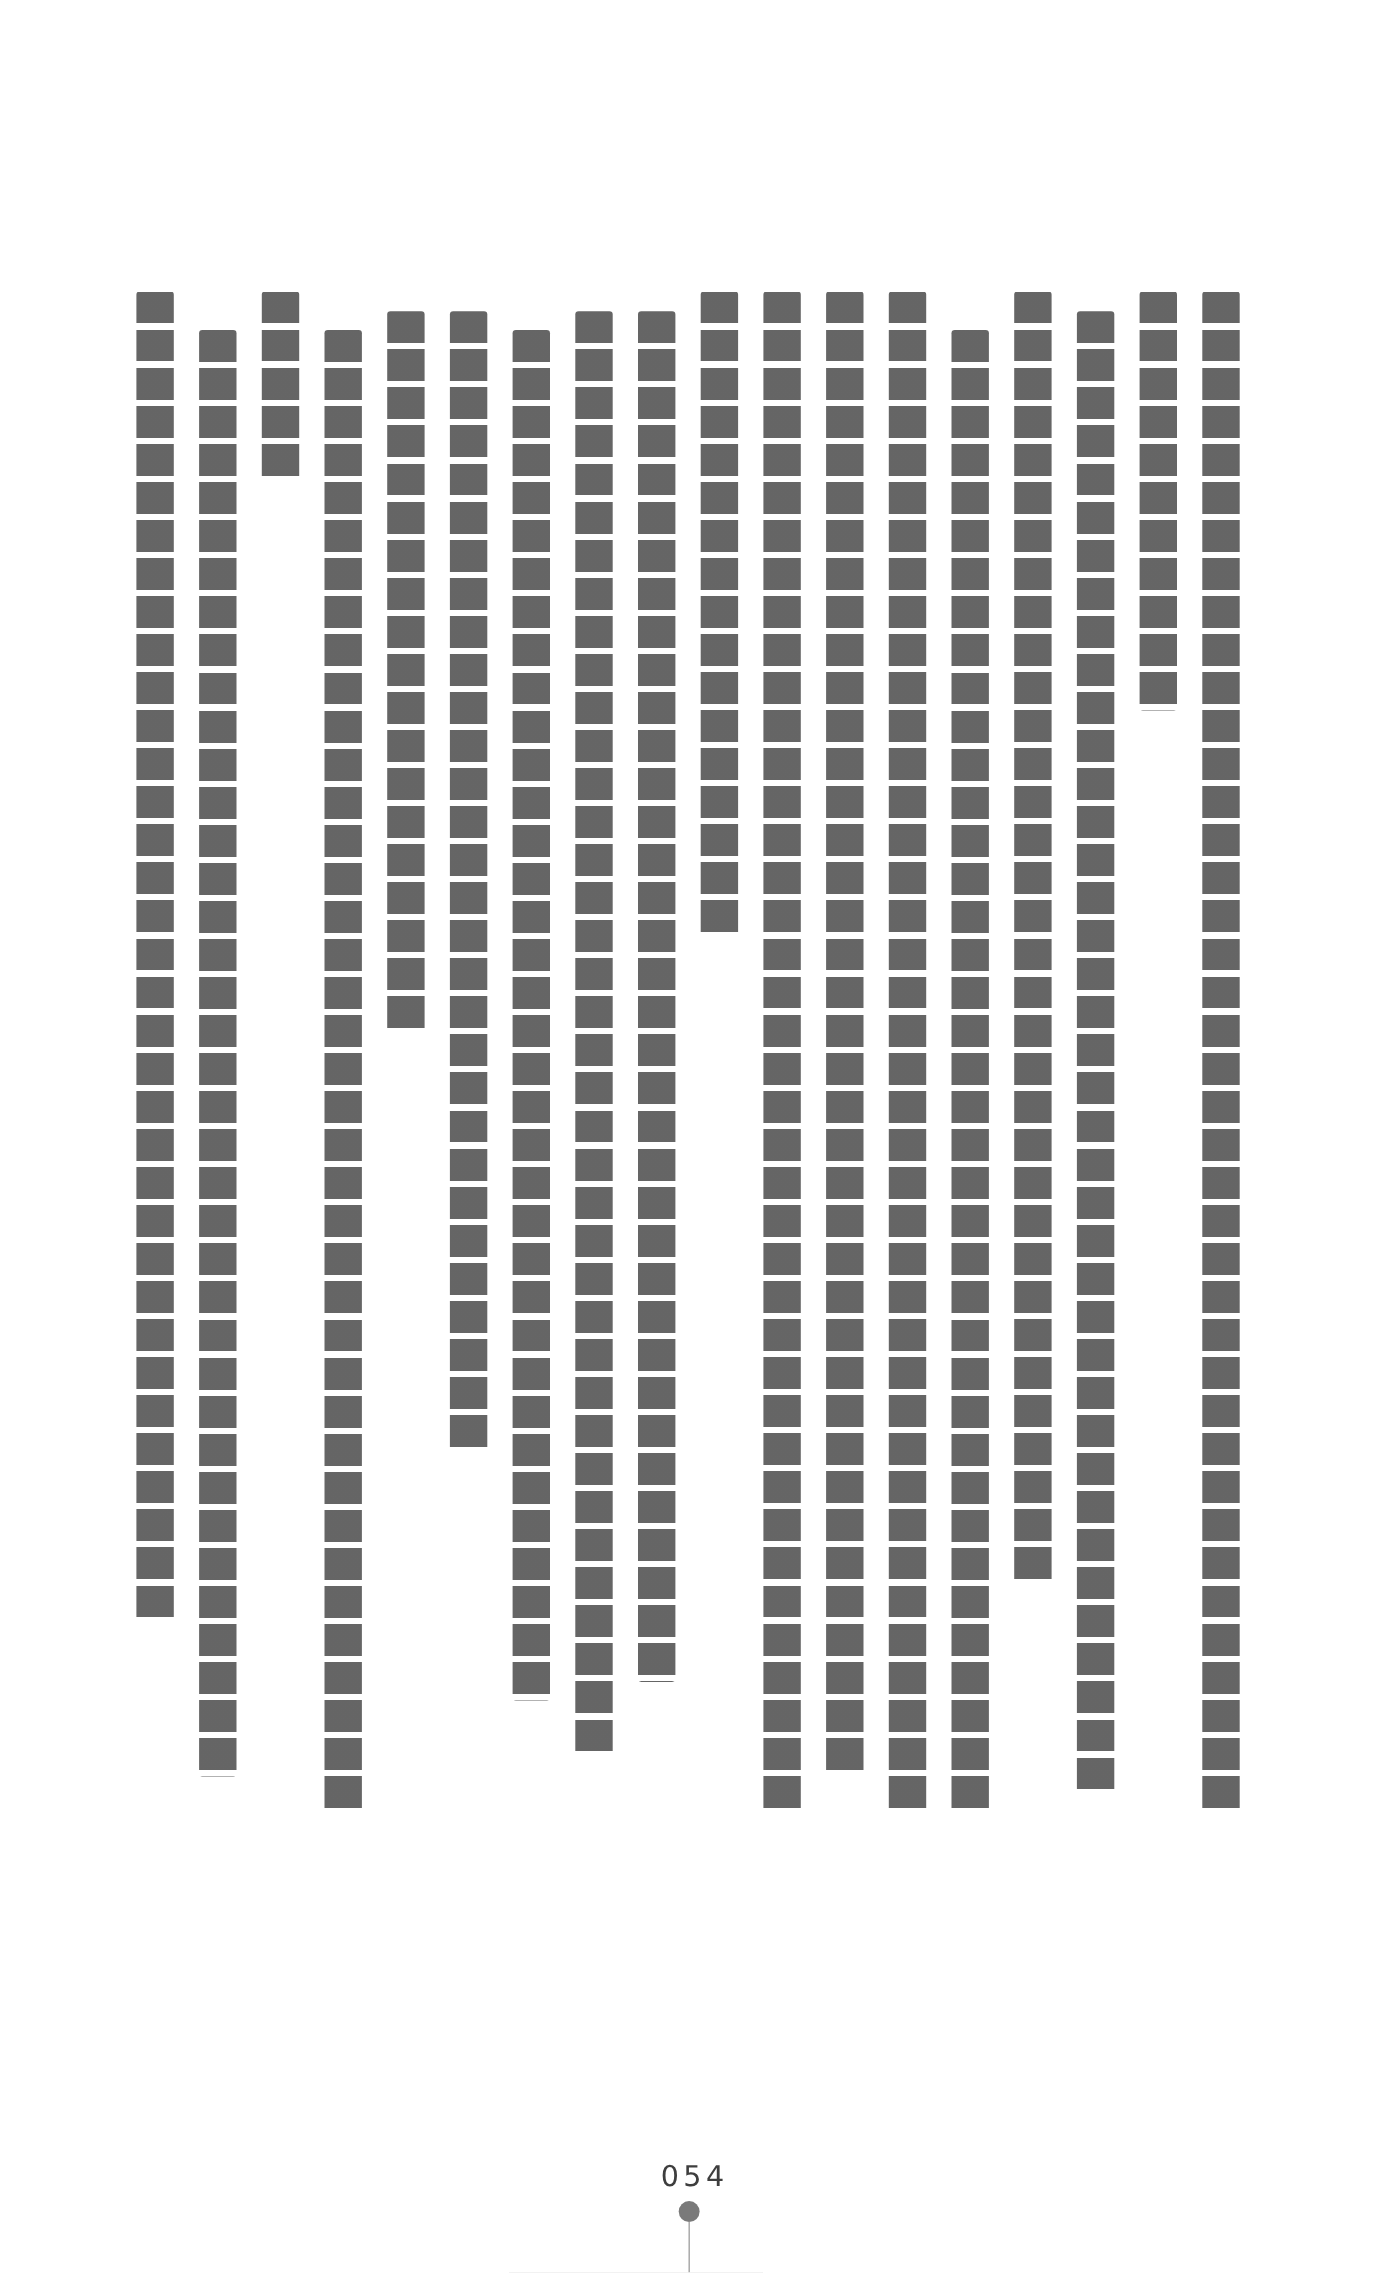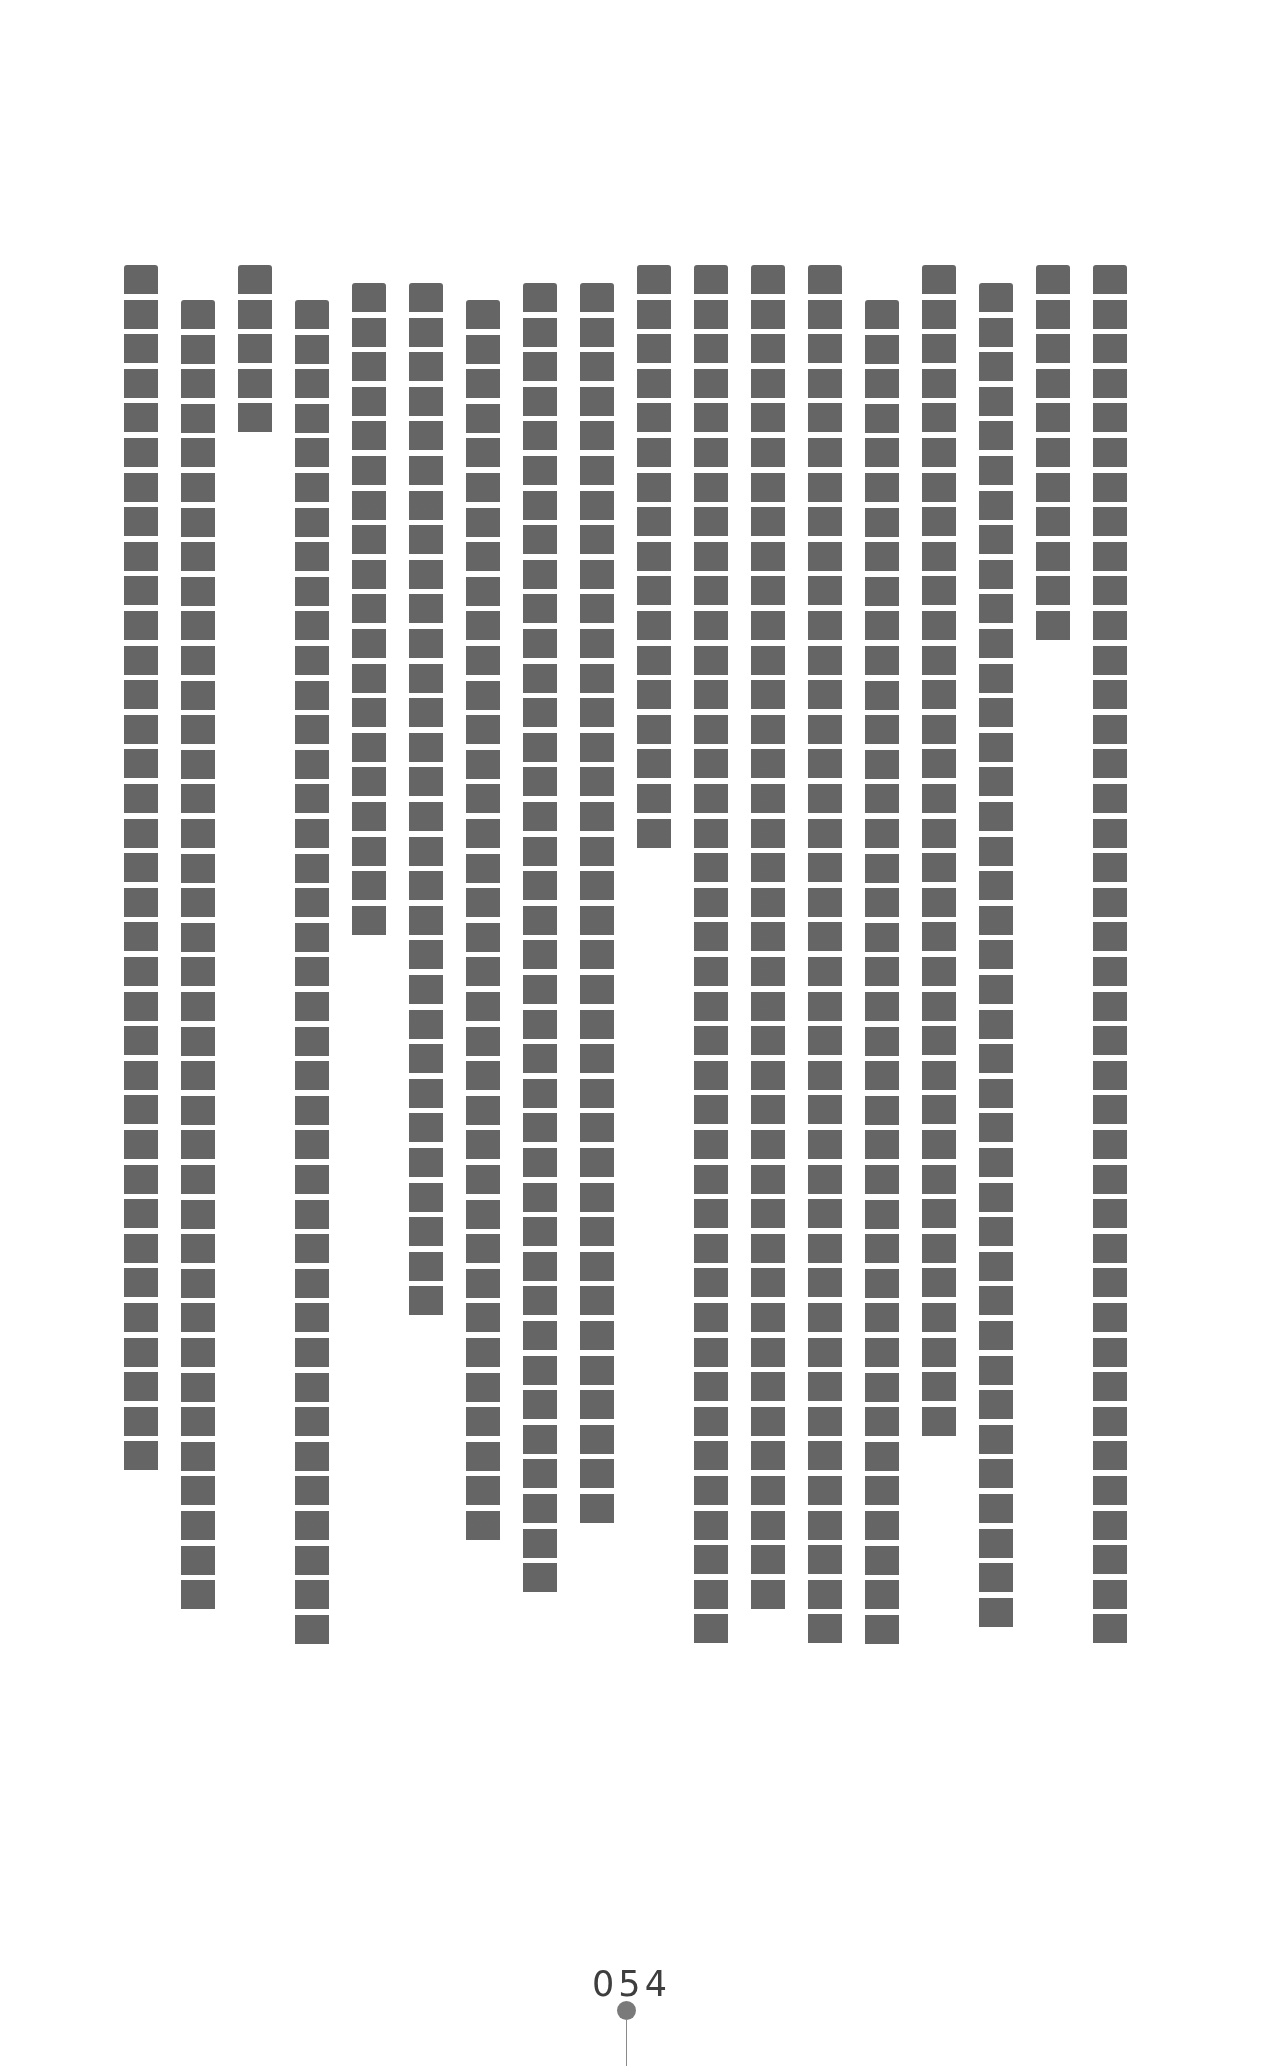--- a/index.html
+++ b/index.html
@@ -30,21 +30,21 @@
     );
     opacity: 0.85;
   }
   .page-number {
     position: absolute;
     top: 1964px;
     left: 0;
     width: 100%;
     text-align: center;
     font-family: "DejaVu Sans", sans-serif;
-    font-size: 35px;
+    font-size: 26px;
     font-weight: 400;
     letter-spacing: 4px;
     color: #3e3e3e;
   }
   .ornament-dot {
     position: absolute;
     left: 617px;
     top: 2001px;
     width: 19px;
     height: 19px;

